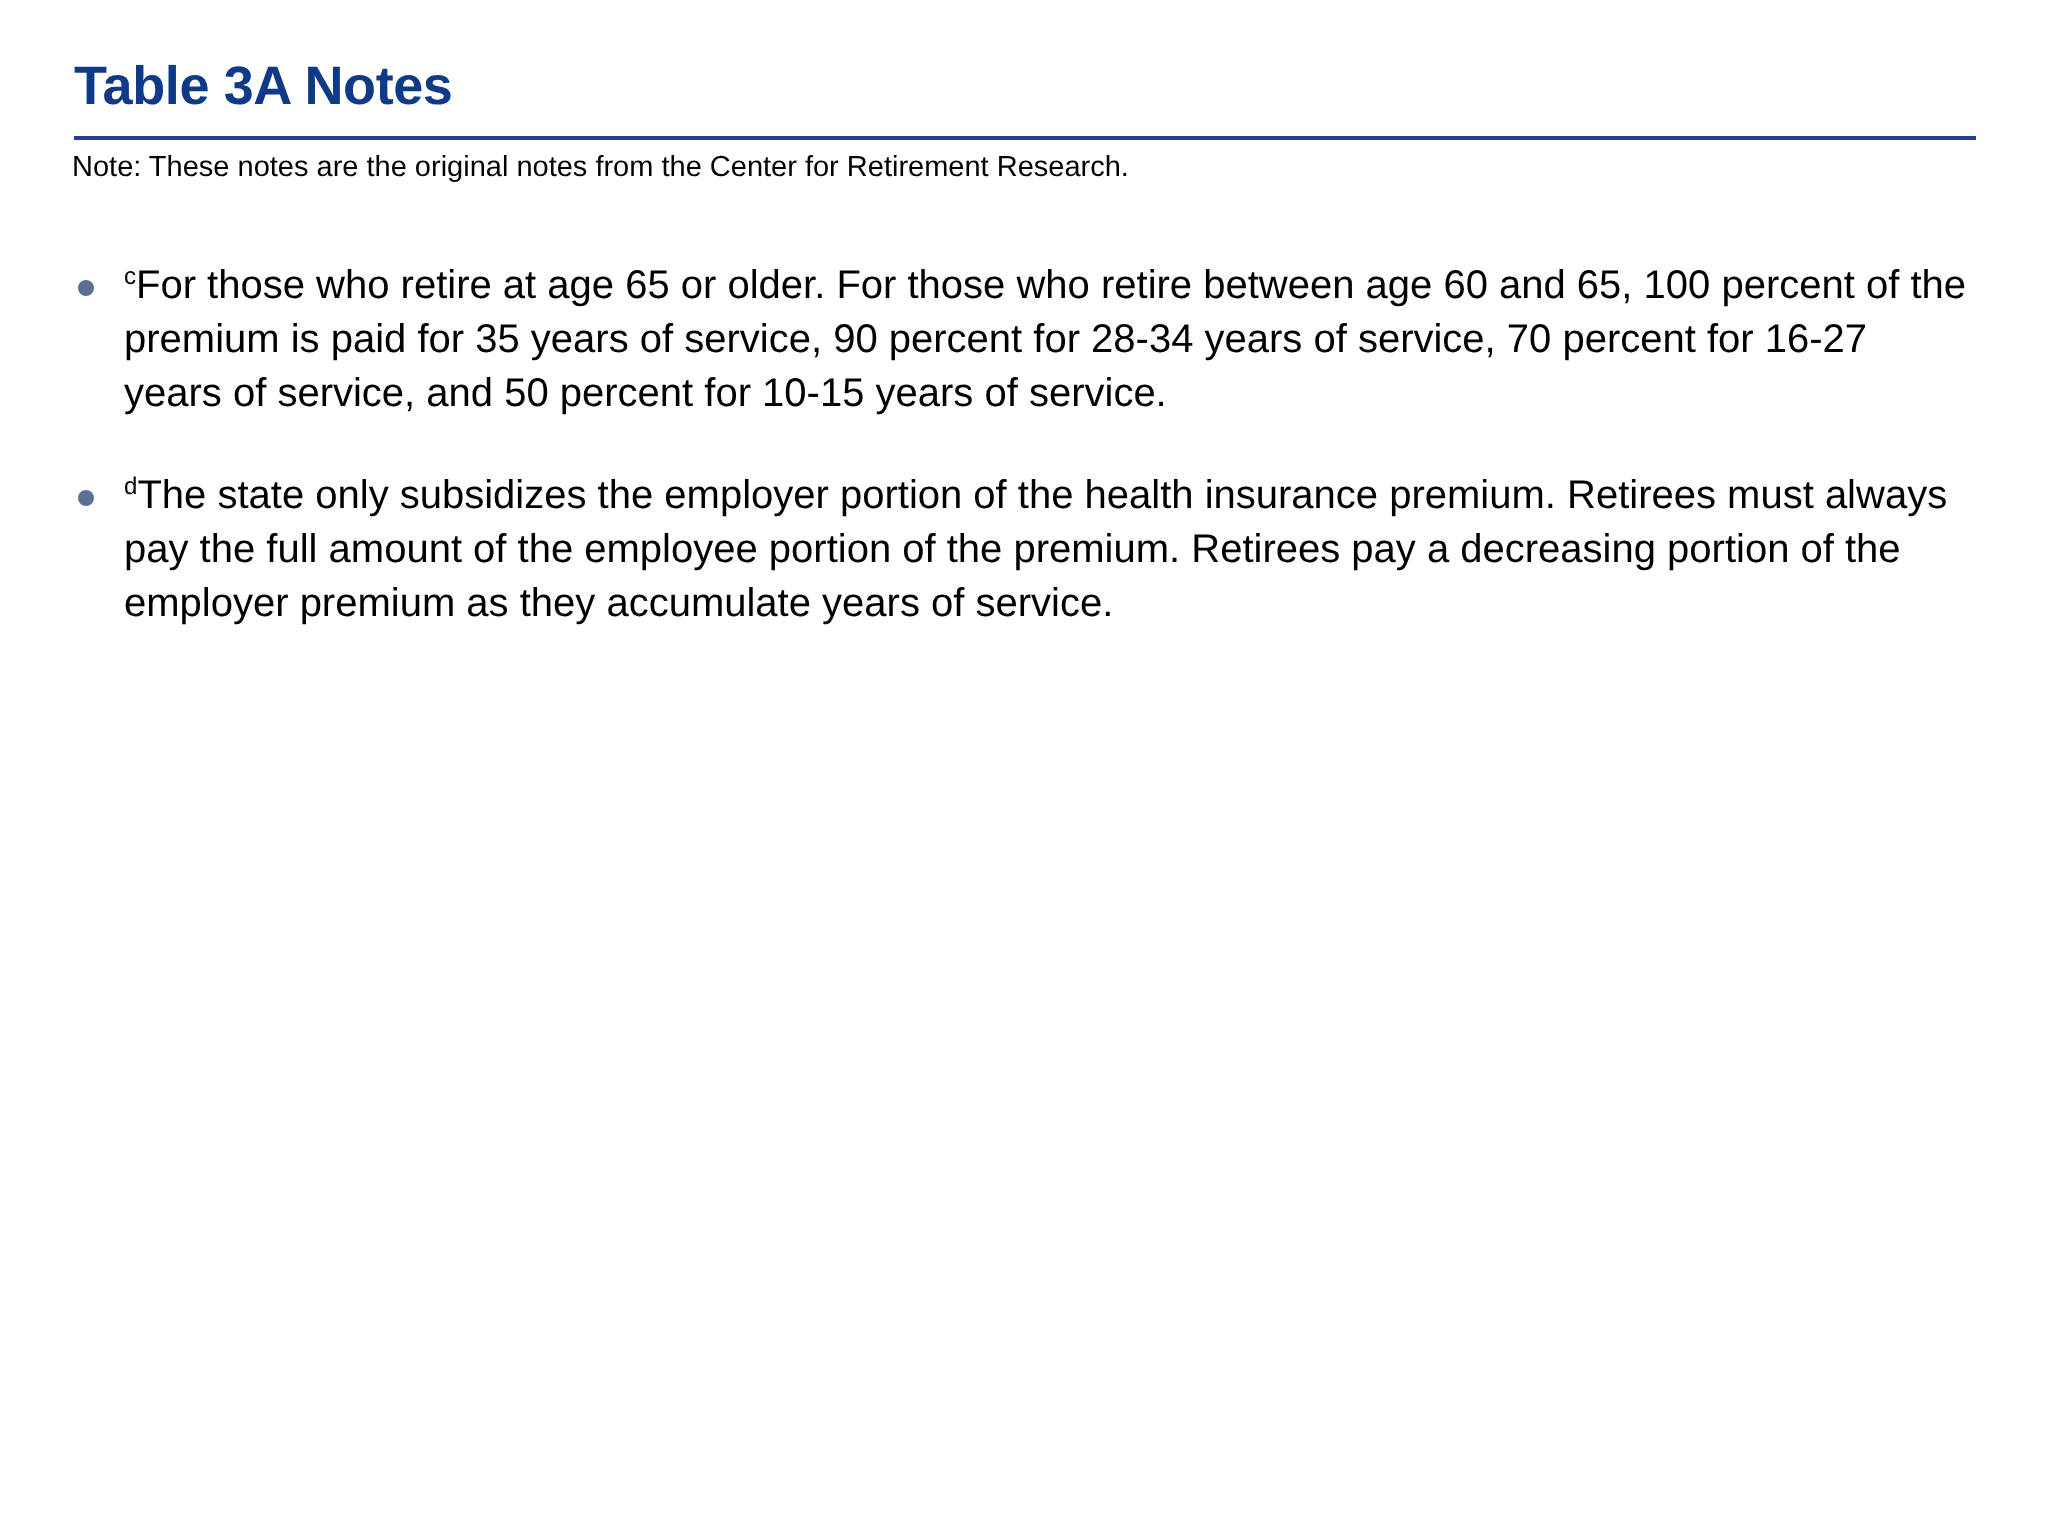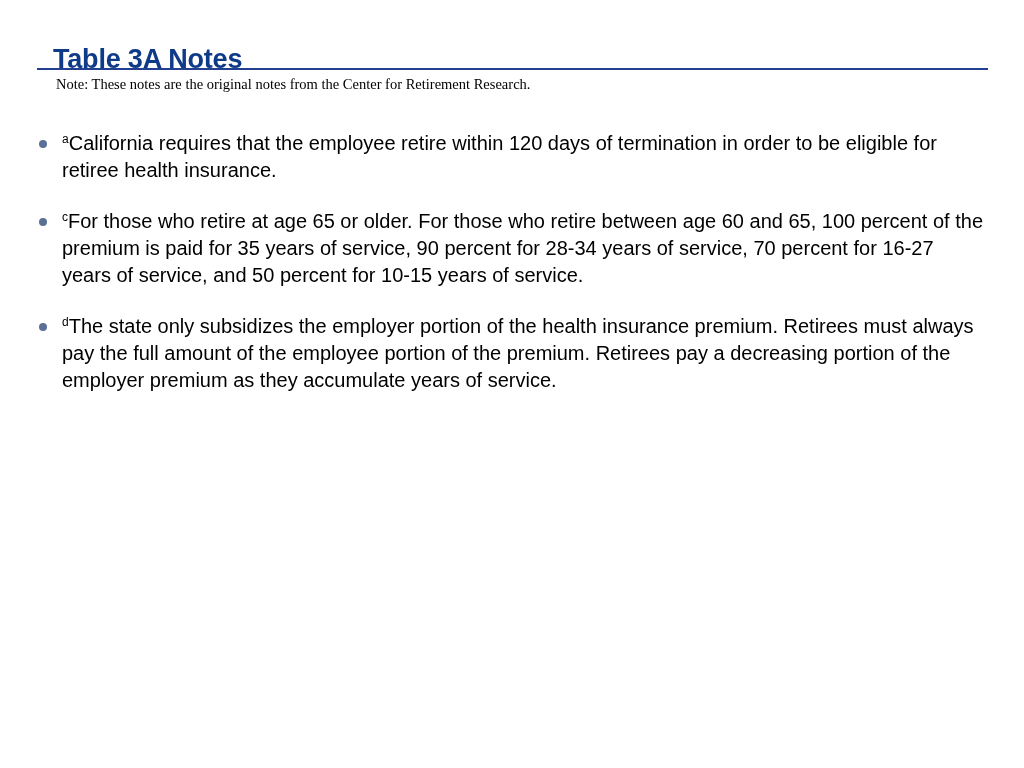--- a/index.html
+++ b/index.html
@@ -1,41 +1,37 @@
 <!DOCTYPE html>
 <html><head>
 <meta charset="utf-8">
 <style>
   html, body { margin: 0; padding: 0; background: #ffffff; }
   body { width: 1024px; height: 768px; position: relative; overflow: hidden;
          font-family: "Liberation Sans", sans-serif; color: #000; }
   .title { position: absolute; left: 37px; top: 28px; font-size: 27px; font-weight: bold;
-           color: #0f3a87; letter-spacing: -0.2px; margin: 16px; }
+           color: #0f3a87; letter-spacing: -0.2px; margin: 0; }
   .rule { position: absolute; left: 37px; top: 68px; width: 951px; height: 2px; background: #233f8f; }
-  .note { position: absolute; left: 56px; top: 76px; font-size: 14.5px; color: #000; font-family: Liberation Serif, serif; }
+  .note { position: absolute; left: 36px; top: 76px; font-size: 14.5px; color: #000; }
   .bullets { position: absolute; left: 37px; top: 130px; width: 950px; margin: 0; padding: 0; list-style: none; }
   .bullets li { position: relative; padding-left: 25px; font-size: 20px; line-height: 27px; margin-bottom: 24px; }
   .bullet-dot { position: absolute; left: 2px; top: 10px; width: 8px; height: 8px; border-radius: 50%; background: #5a7196; }
   .sup { font-size: 12px; vertical-align: 7px; line-height: 0; }
   .page-num { position: absolute; left: 37px; top: 775px; font-size: 16px; color: #000; text-decoration: underline; }
 </style>
 </head>
 <body>
 
 <h1 class="title">Table 3A Notes</h1>
 <div class="rule"></div>
 <div class="note">Note: These notes are the original notes from the Center for Retirement Research.</div>
 
 <ul class="bullets">
   <li>
     <span class="bullet-dot"></span>
-    <span class="sup">a</span><span>California requires that the employee retire within 120 days of termination in order to be eligible for retiree health insurance.</span>
-  </li>
-  <li>
-    <span class="bullet-dot"></span>
     <span class="sup">c</span><span>For those who retire at age 65 or older.  For those who retire between age 60 and 65, 100 percent of the premium is paid for 35 years of service, 90 percent for 28-34 years of service, 70 percent for 16-27 years of service, and 50 percent for 10-15 years of service.</span>
   </li>
   <li>
     <span class="bullet-dot"></span>
     <span class="sup">d</span><span>The state only subsidizes the employer portion of the health insurance premium.  Retirees must always pay the full amount of the employee portion of the premium.  Retirees pay a decreasing portion of the employer premium as they accumulate years of service.</span>
   </li>
 </ul>
 
 <div class="page-num">12</div>
 

